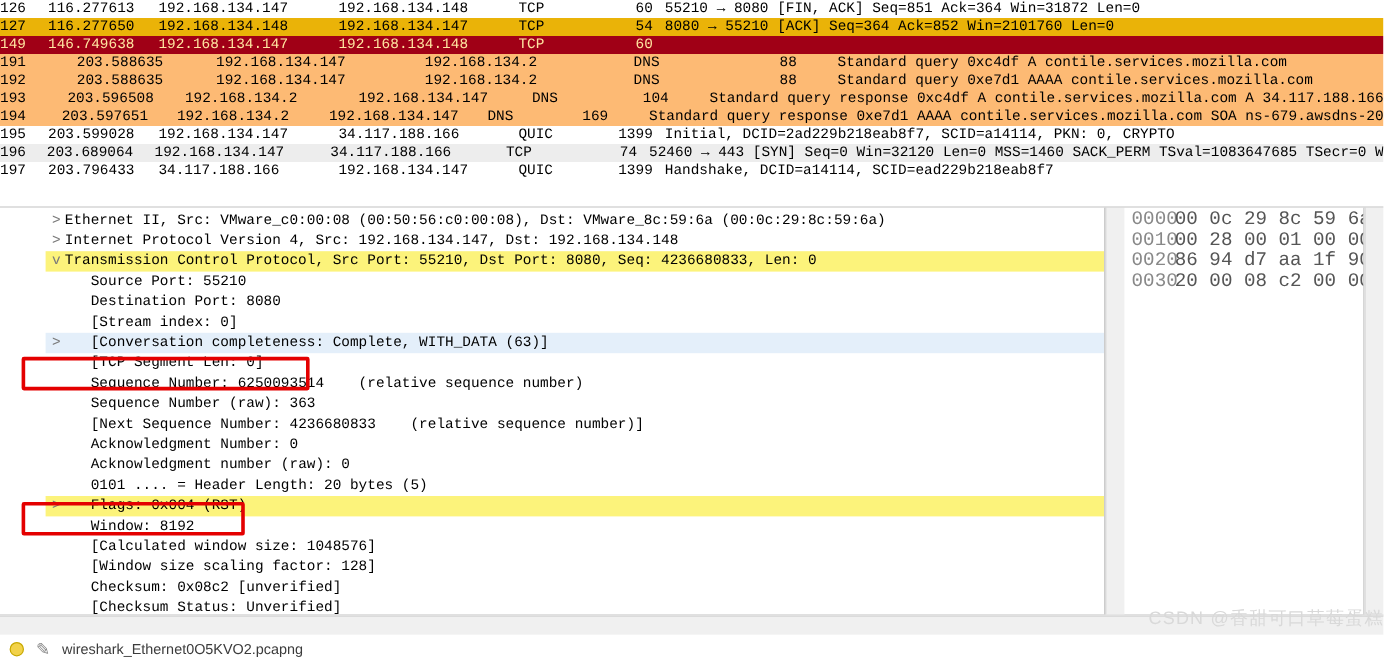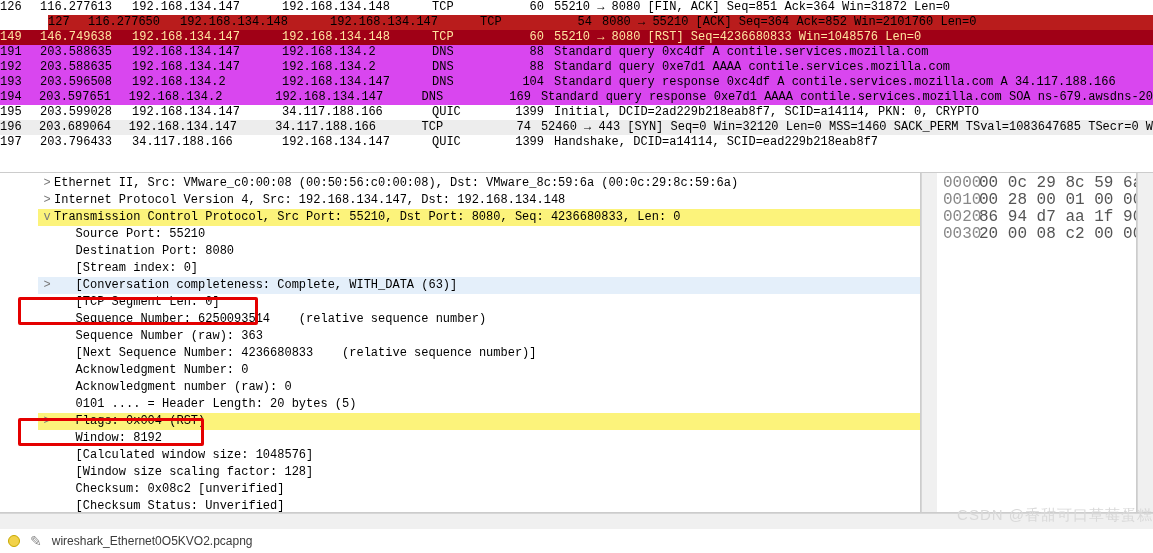--- a/index.html
+++ b/index.html
@@ -26,22 +26,22 @@
     white-space: nowrap;
   }
   .col-no { width: 40px; }
   .col-time { width: 92px; }
   .col-src { width: 150px; }
   .col-dst { width: 150px; }
   .col-proto { width: 72px; }
   .col-len { width: 50px; text-align: right; padding-right: 10px;}
   .col-info { flex: 1; }
   .row-light { background: #fff; }
-  .row-lavender { background: #b91c1c; margin-left: 48px; }
-  .row-lightblue { background: #d946ef; }
+  .row-lavender { background: #eab308; }
+  .row-lightblue { background: #fdba74; gap: 24px; }
   .row-darkred { background: #a00016; color: #ffe4a0; }
   .row-gray { background: #ededed; justify-content: center; }
 
   .mid {
     display: flex;
     height: 340px;
     border-bottom: 1px solid #ccc;
   }
   .details {
     flex: 1;
@@ -138,21 +138,20 @@
       <span class="col-len">54</span>
       <span class="col-info">8080 → 55210 [ACK] Seq=364 Ack=852 Win=2101760 Len=0</span>
     </div>
     <div class="pkt-row row-darkred">
       <span class="col-no">149</span>
       <span class="col-time">146.749638</span>
       <span class="col-src">192.168.134.147</span>
       <span class="col-dst">192.168.134.148</span>
       <span class="col-proto">TCP</span>
       <span class="col-len">60</span>
-      <span class="col-info">55210 → 8080 [RST] Seq=4236680833 Win=1048576 Len=0</span>
     </div>
     <div class="pkt-row row-lightblue">
       <span class="col-no">191</span>
       <span class="col-time">203.588635</span>
       <span class="col-src">192.168.134.147</span>
       <span class="col-dst">192.168.134.2</span>
       <span class="col-proto">DNS</span>
       <span class="col-len">88</span>
       <span class="col-info">Standard query 0xc4df A contile.services.mozilla.com</span>
     </div>

